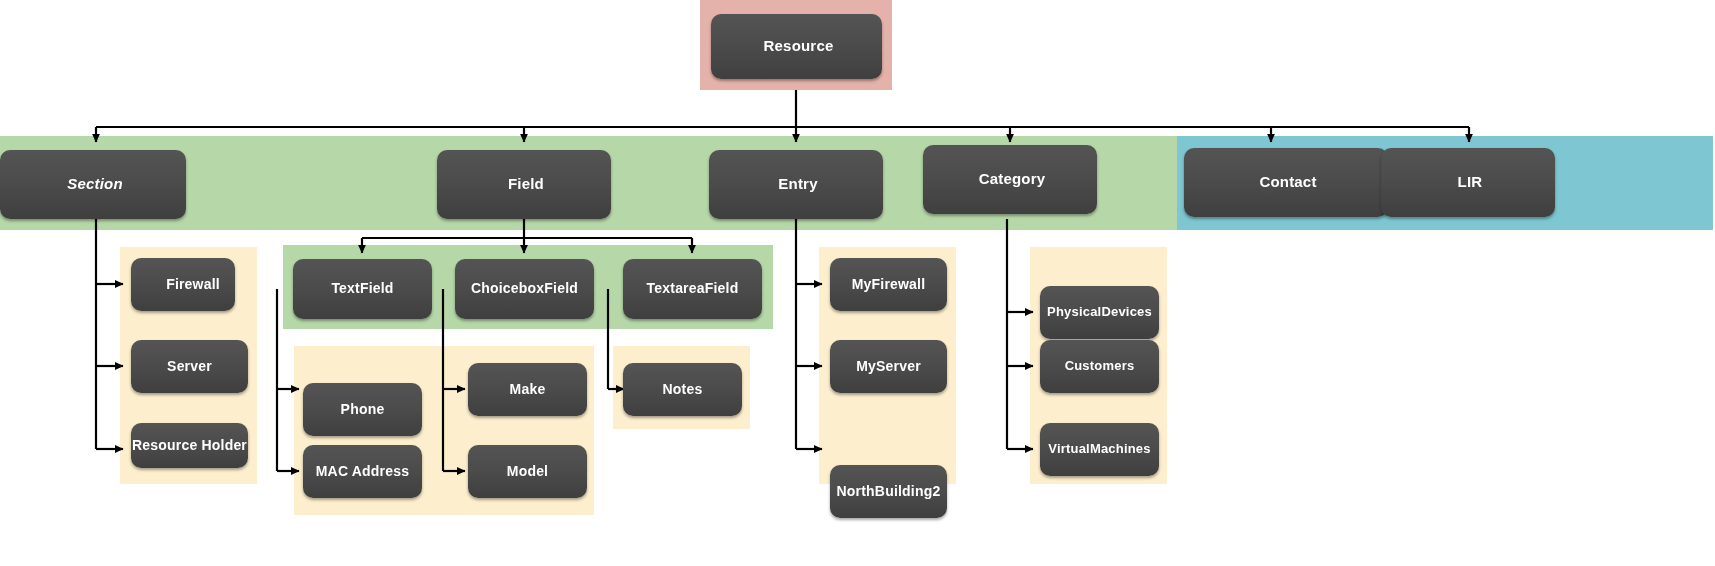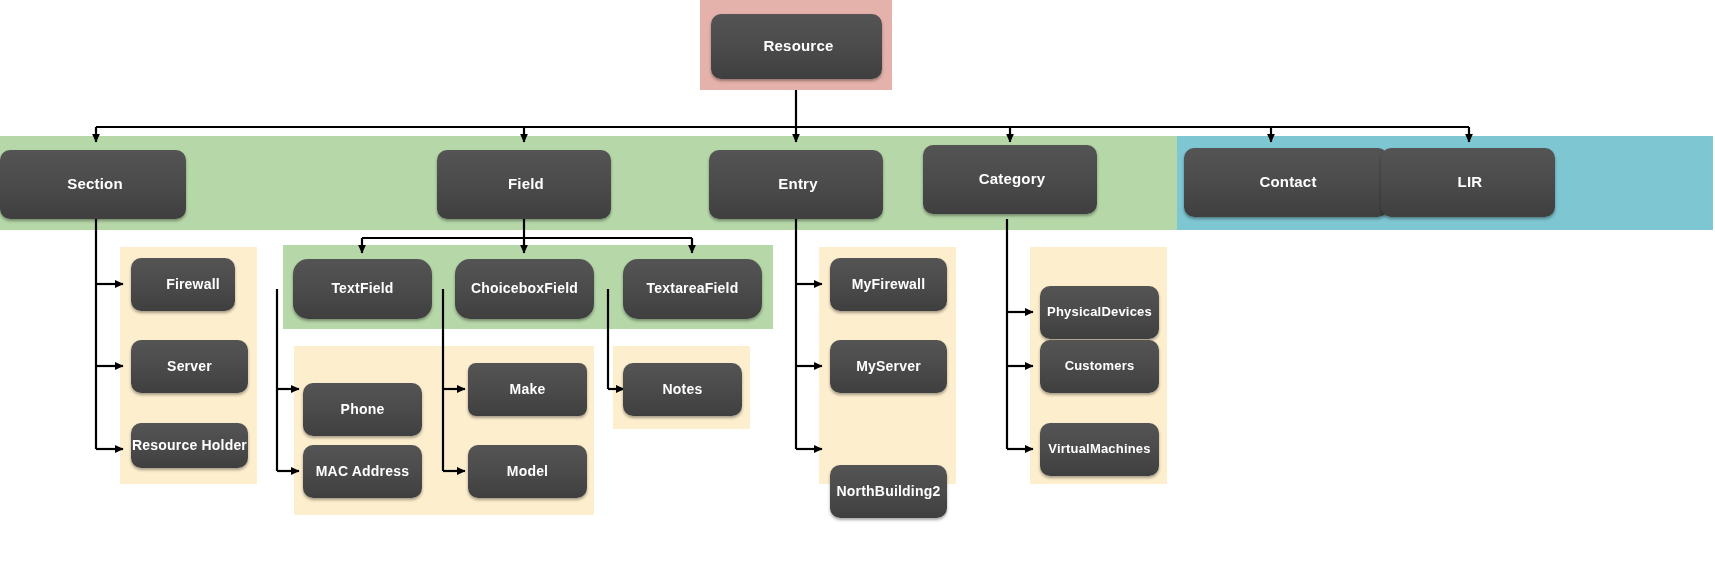--- a/index.html
+++ b/index.html
@@ -35,21 +35,21 @@
     justify-content:center;
     text-align:center;
     letter-spacing:.2px;
     line-height:1.1;
     box-sizing:border-box;
     padding:2px 6px;
     overflow:hidden;
     white-space:nowrap;
   }
   .node.lvl1{font-size:15px;padding-left:10px;}
-  .node.lvl2{font-size:14px;border-radius:15px;}
+  .node.lvl2{font-size:14px;}
   .node.lvl3{font-size:14px;}
   .node.lvl4{font-size:14px;}
 
   
   #wires{
     position:absolute;left:0;top:0;
     width:1715px;height:566px;
     pointer-events:none;
   }
 </style>
@@ -124,21 +124,21 @@
 
       <path d="M1007,219 L1007,449"></path>
       <path d="M1007,312 L1033,312" marker-end="url(#ar)"></path>
       <path d="M1007,366 L1033,366" marker-end="url(#ar)"></path>
       <path d="M1007,449 L1033,449" marker-end="url(#ar)"></path>
     </g>
   </svg>
 
   <div class="node lvl1" style="left:711px;top:14px;width:171px;height:65px;">Resource</div>
 
-  <div class="node lvl1" style="left:0px;top:150px;width:186px;height:69px;">Section</div>
+  <div class="node lvl1" style="left:0px;top:150px;width:186px;height:69px;font-style:italic;">Section</div>
 
   <div class="node lvl1" style="left:437px;top:150px;width:174px;height:69px;">Field</div>
 
   <div class="node lvl1" style="left:709px;top:150px;width:174px;height:69px;">Entry</div>
 
   <div class="node lvl1" style="left:923px;top:145px;width:174px;height:69px;">Category</div>
 
   <div class="node lvl1" style="left:1184px;top:148px;width:204px;height:69px;">Contact</div>
 
   <div class="node lvl1" style="left:1381px;top:148px;width:174px;height:69px;">LIR</div>
@@ -152,21 +152,21 @@
   <div class="node lvl2" style="left:293px;top:259px;width:139px;height:60px;">TextField</div>
 
   <div class="node lvl2" style="left:455px;top:259px;width:139px;height:60px;">ChoiceboxField</div>
 
   <div class="node lvl2" style="left:623px;top:259px;width:139px;height:60px;">TextareaField</div>
 
   <div class="node lvl3" style="left:303px;top:363px;width:119px;height:53px;margin-top:20px;">Phone</div>
 
   <div class="node lvl3" style="left:303px;top:445px;width:119px;height:53px;">MAC Address</div>
 
-  <div class="node lvl3" style="left:468px;top:363px;width:119px;height:53px;border-radius:8px;">Make</div>
+  <div class="node lvl3" style="left:468px;top:363px;width:119px;height:53px;">Make</div>
 
   <div class="node lvl3" style="left:468px;top:445px;width:119px;height:53px;">Model</div>
 
   <div class="node lvl3" style="left:623px;top:363px;width:119px;height:53px;">Notes</div>
 
   <div class="node lvl3" style="left:830px;top:258px;width:117px;height:53px;">MyFirewall</div>
 
   <div class="node lvl3" style="left:830px;top:340px;width:117px;height:53px;">MyServer</div>
 
   <div class="node lvl3" style="left:830px;top:423px;width:117px;height:53px;margin-top:42px;">NorthBuilding2</div>

